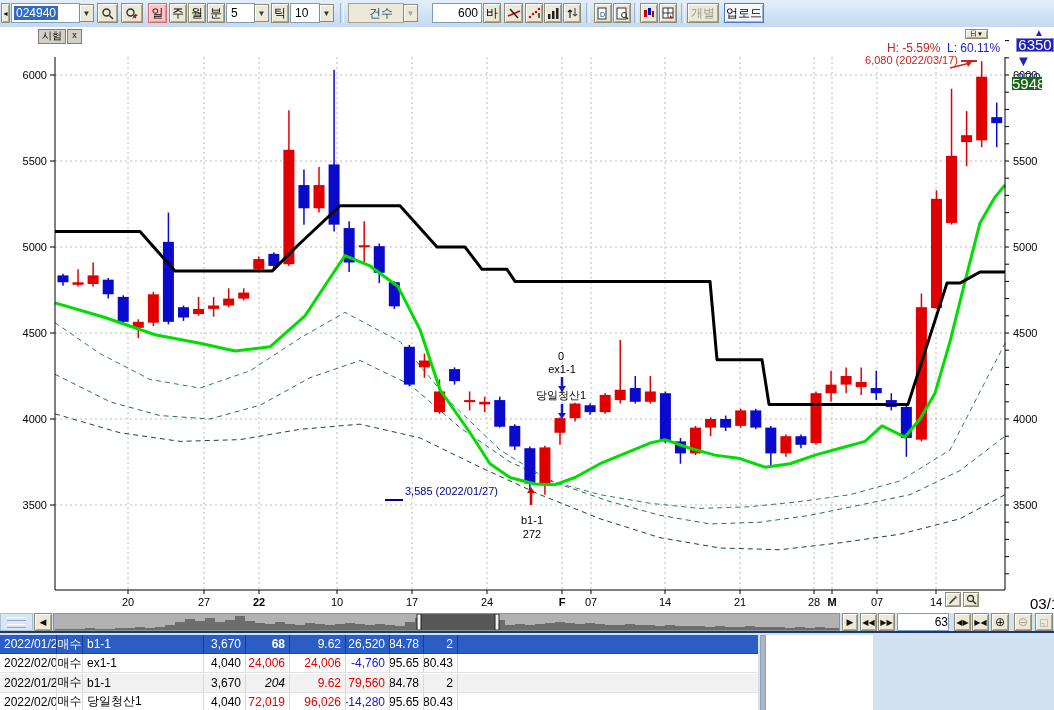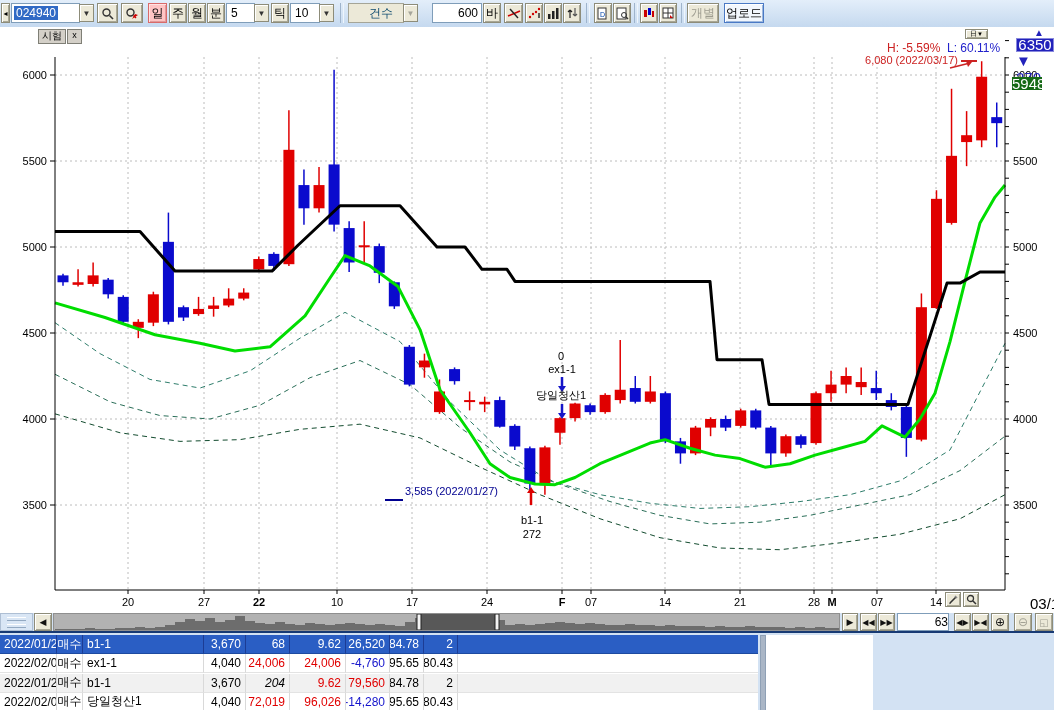--- a/index.html
+++ b/index.html
@@ -474,21 +474,21 @@
   <div class="navbtn disabled" style="left:1035px;width:18px;font-size:10px;">◱</div>
 </div>
 
 <div id="tablewrap" class="abs">
   <div id="grid">
       <div class="trow sel" style="top: 0px; background: rgb(42, 94, 196);">
         <span class="cell al w" style="width: 57px;">2022/01/27</span>
         <span class="cell ac w" style="width: 26px;">매수</span>
         <span class="cell al w" style="width: 121px;">b1-1</span>
         <span class="cell ar w" style="width: 42px;">3,670</span>
-        <span class="cell ar w" style="width: 44px;">68</span>
+        <span class="cell ar w" style="width: 44px; font-weight: bold;">68</span>
         <span class="cell ar w" style="width: 56px;">9.62</span>
         <span class="cell ar w" style="width: 44px;">26,520</span>
         <span class="cell ar w" style="width: 34px;">84.78</span>
         <span class="cell ar w" style="width: 34px;">2</span>
         <span class="cell" style="flex: 1 1 0%; border-right: none;"></span>
       </div>
       <div class="trow" style="top: 19.25px; background: rgb(255, 255, 255);">
         <span class="cell al k" style="width: 57px;">2022/02/03</span>
         <span class="cell ac k" style="width: 26px;">매수</span>
         <span class="cell al k" style="width: 121px;">ex1-1</span>

